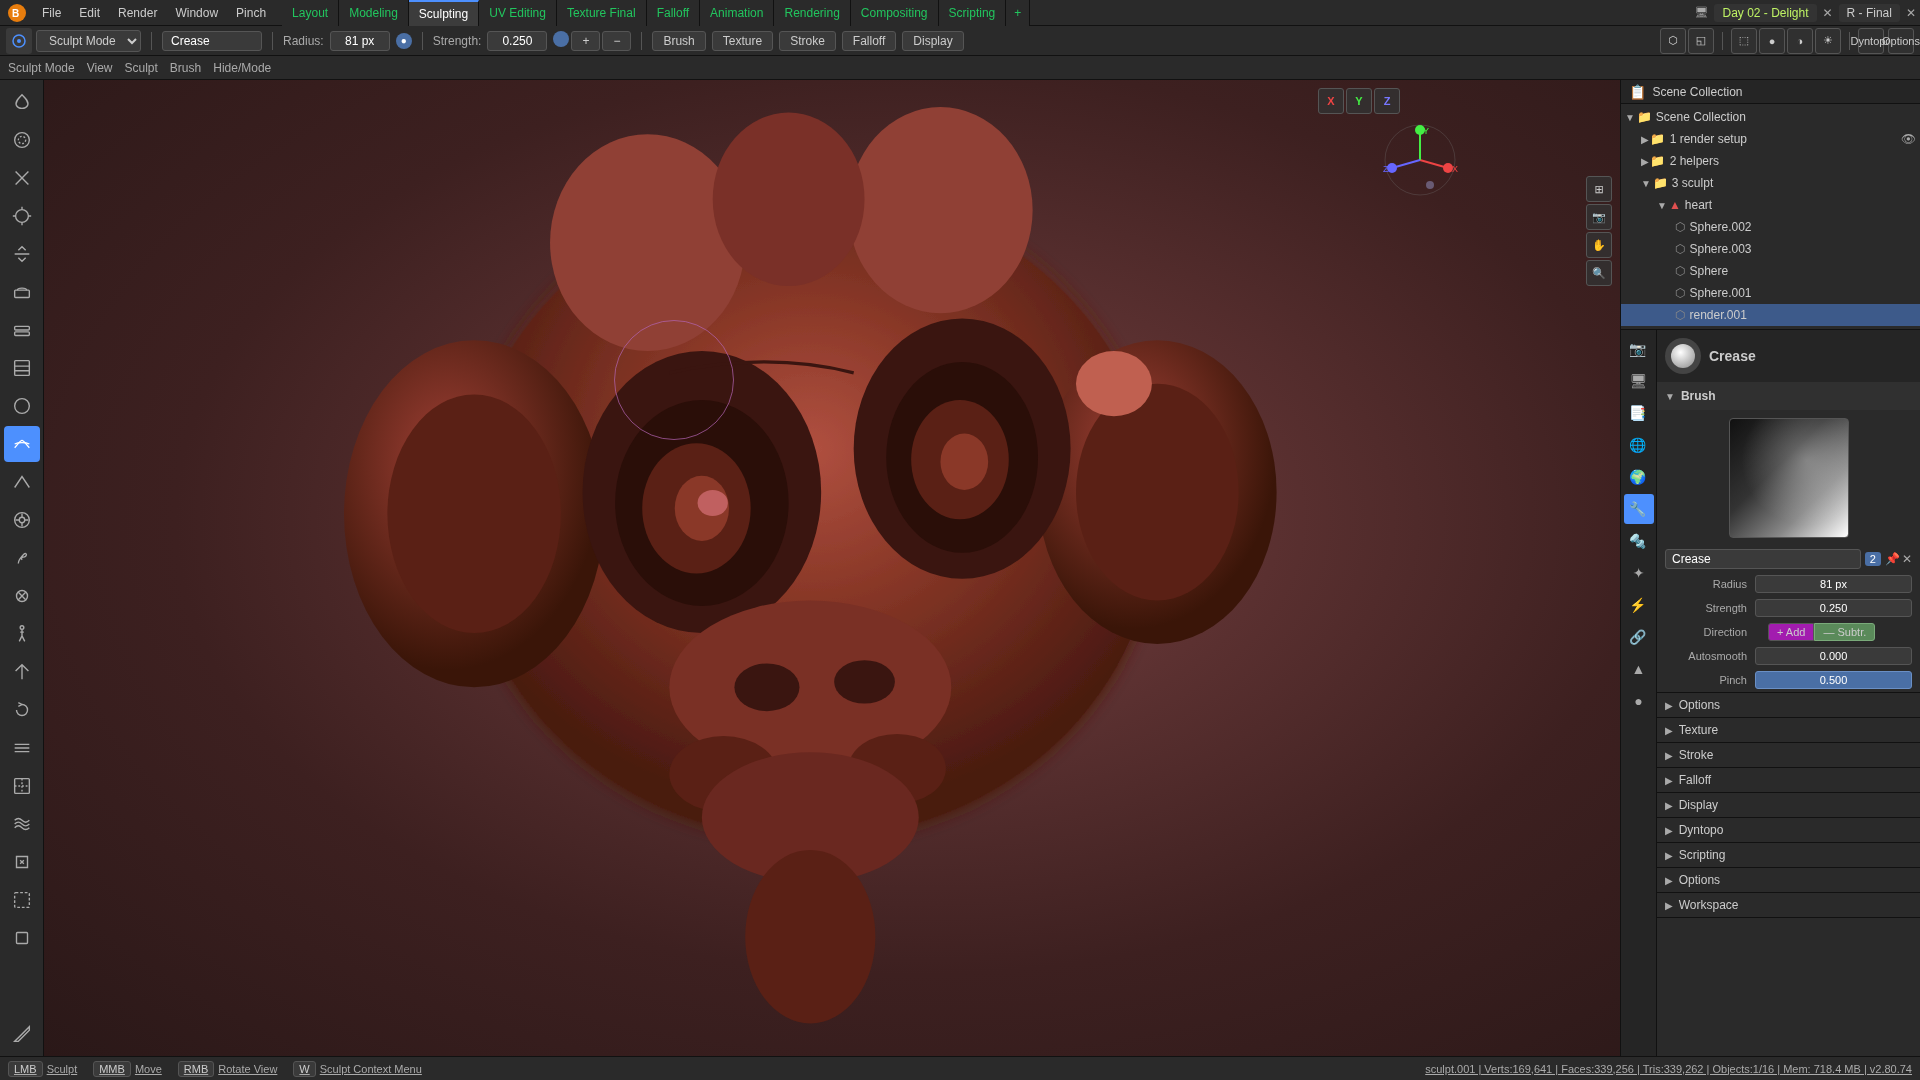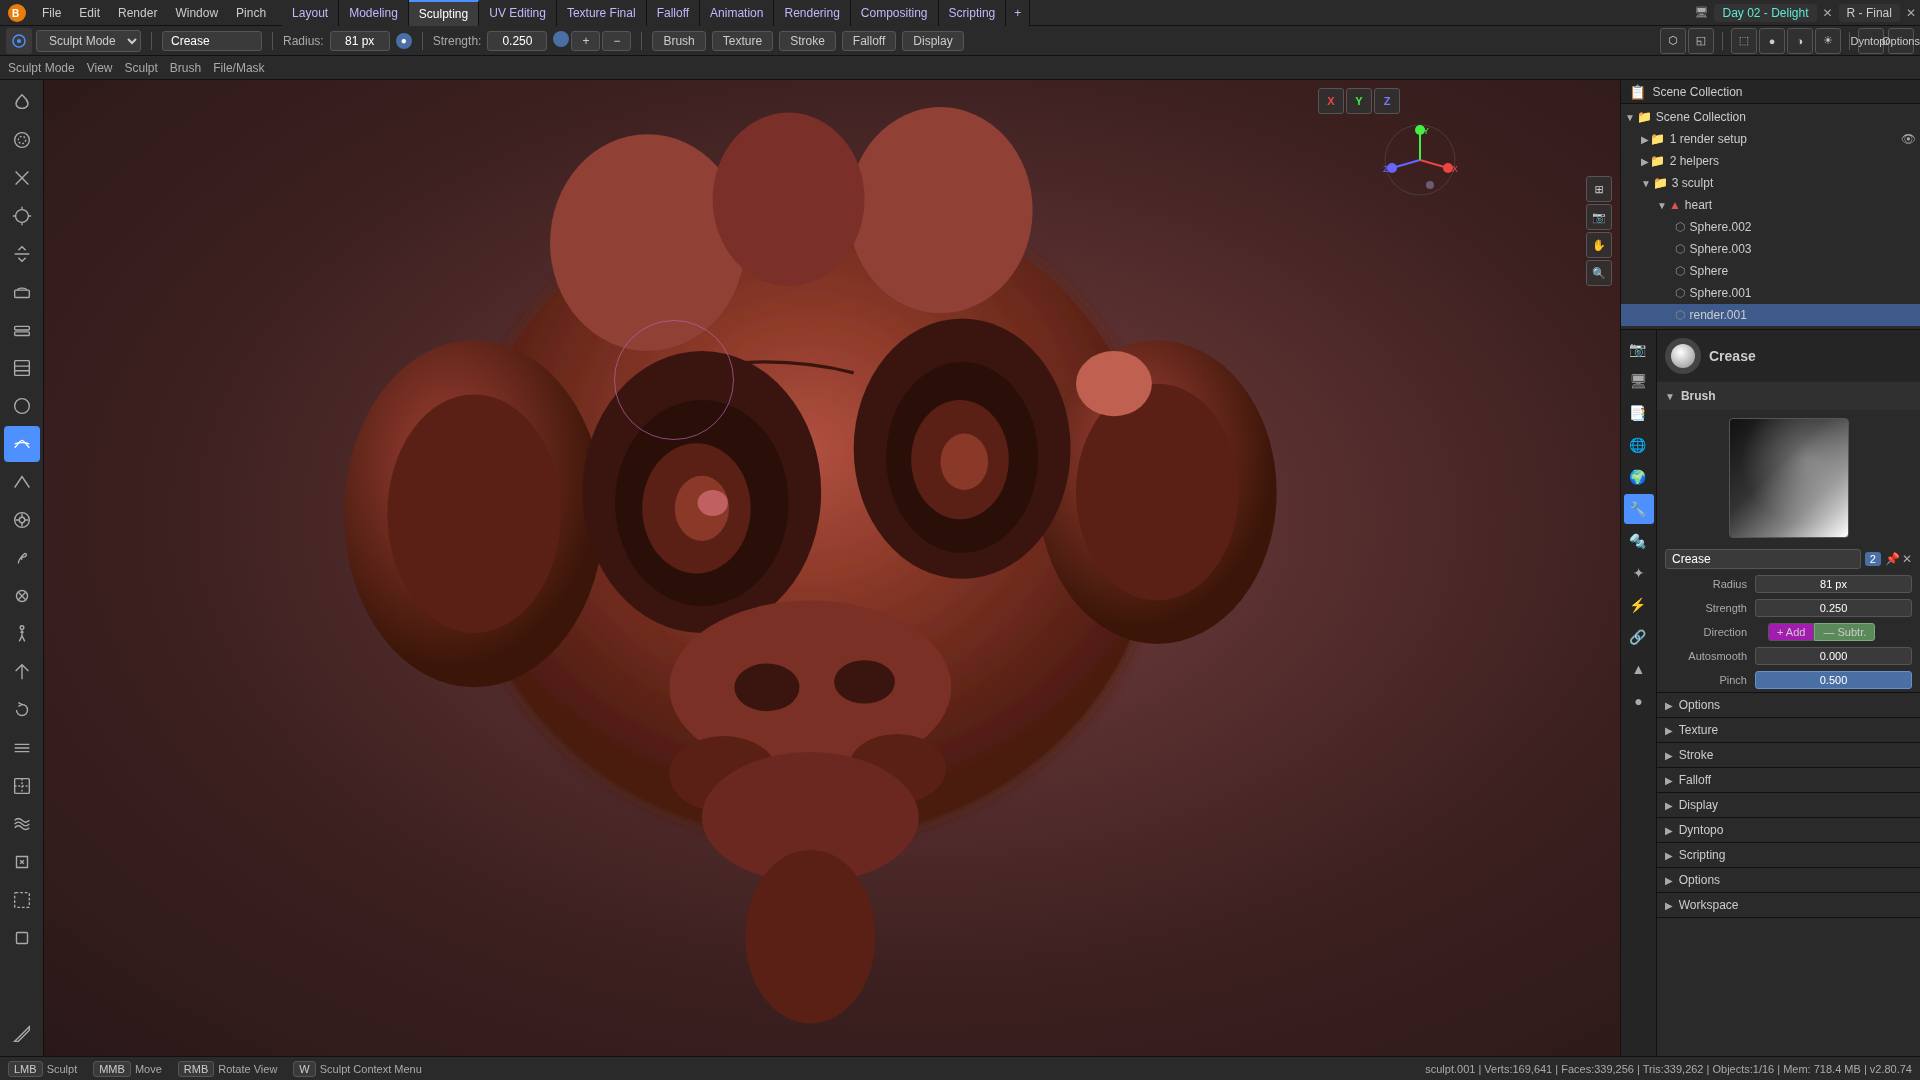--- a/index.html
+++ b/index.html
@@ -11,24 +11,24 @@
       background: #2a2a2a;
       display: flex;
       align-items: center;
       border-bottom: 1px solid #111;
       padding: 0 4px;
     }
     .blender-logo { width: 26px; height: 26px; display:flex; align-items:center; justify-content:center; margin-right: 4px; }
     .menu-items { display: flex; align-items: center; gap: 2px; }
     .menu-item { padding: 2px 8px; cursor: pointer; color: #ccc; font-size: 12px; border-radius: 3px; }
     .workspace-tabs { display: flex; align-items: stretch; margin-left: 8px; height: 26px; }
-    .workspace-tab { padding: 0 10px; display: flex; align-items: center; color: #c4b5fd; font-size: 12px; cursor: pointer; background: #2a2a2a; border-right: 1px solid #111; }
+    .workspace-tab { padding: 0 10px; display: flex; align-items: center; color: #22c55e; font-size: 12px; cursor: pointer; background: #2a2a2a; border-right: 1px solid #111; }
     .workspace-tab.active { background: #3c3c3c; color: #fff; border-top: 2px solid #4d90fe; }
     .top-right { margin-left: auto; display: flex; align-items: center; gap: 6px; }
-    .file-name { color: #5eead4; font-size: 12px; background: #333; padding: 2px 8px; border-radius: 3px; }
+    .file-name { color: #bef264; font-size: 12px; background: #333; padding: 2px 8px; border-radius: 3px; }
     .scene-name { color: #ccc; font-size: 12px; background: #333; padding: 2px 8px; border-radius: 3px; }
 
     
     #toolbar-row {
       height: 30px;
       background: #2a2a2a;
       display: flex;
       align-items: center;
       padding: 0 6px;
       gap: 6px;
@@ -133,20 +133,21 @@
     #status-bar {
       height: 24px;
       background: #2a2a2a;
       display: flex;
       align-items: center;
       padding: 0 8px;
       gap: 16px;
       border-top: 1px solid #111;
       font-size: 11px;
       color: #aaa;
+      text-decoration: underline;
     }
     .status-item { display: flex; align-items: center; gap: 4px; }
     .status-key { background: #3a3a3a; border: 1px solid #555; padding: 1px 5px; border-radius: 3px; color: #ccc; }
 
     
     #right-panel {
       width: 300px;
       background: #2a2a2a;
       border-left: 1px solid #111;
       display: flex;
@@ -401,21 +402,21 @@
     <div class="vp-btn">Dyntopo</div>
     <div class="vp-btn">Options</div>
   </div>
 </div>
 
 <div id="sub-header">
   <span class="sub-menu-item">Sculpt Mode</span>
   <span class="sub-menu-item">View</span>
   <span class="sub-menu-item">Sculpt</span>
   <span class="sub-menu-item">Brush</span>
-  <span class="sub-menu-item">File/Mask</span>
+  <span class="sub-menu-item">Hide/Mode</span>
 </div>
 
 <div id="main-layout">
 
   <div id="left-toolbar">
     <div class="tool-icon">
       <svg viewBox="0 0 24 24" fill="none" stroke="currentColor" stroke-width="1.5">
           <path d="M12 4 C8 8, 4 12, 6 16 C8 20, 16 20, 18 16 C20 12, 16 8, 12 4Z"></path>
         </svg>
     </div>

